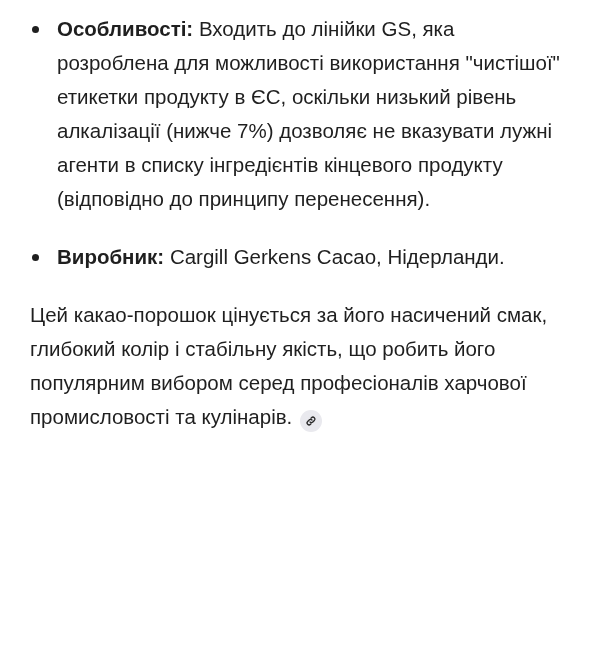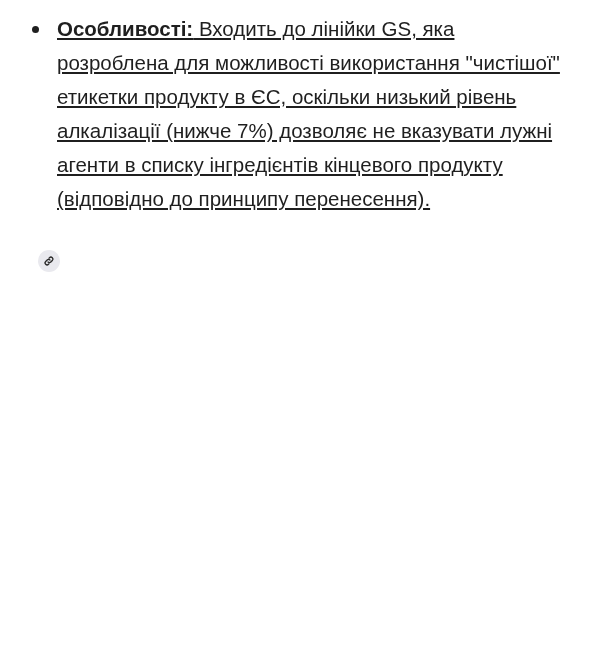--- a/index.html
+++ b/index.html
@@ -17,21 +17,20 @@
       line-height: 34px;
     }
     .content {
       position: relative;
       padding: 12px 30px 0 30px;
     }
     ul.bullets {
       list-style: none;
       margin: 0;
       padding: 0;
-      text-decoration: underline;
     }
     ul.bullets li {
       position: relative;
       padding-left: 27px;
       margin-bottom: 24px;
     }
     ul.bullets li .dot {
       position: absolute;
       left: 2px;
       top: 14px;
@@ -64,23 +63,27 @@
   </style>
 </head>
 <body>
 
 <div class="content">
   <ul class="bullets">
     <li>
       <span class="dot"></span>
       <span class="label">Особливості:</span><span> Входить до лінійки GS, яка розроблена для можливості використання "чистішої" етикетки продукту в ЄС, оскільки низький рівень алкалізації (нижче 7%) дозволяє не вказувати лужні агенти в списку інгредієнтів кінцевого продукту (відповідно до принципу перенесення).</span>
     </li>
+    <li>
+      <span class="dot"></span>
+      <span class="label">Виробник:</span><span> Cargill Gerkens Cacao, Нідерланди.</span>
+    </li>
   </ul>
 
   <p class="para">
-    <span class="link-chip">
+    <span>Цей какао-порошок цінується за його насичений смак, глибокий колір і стабільну якість, що робить його популярним вибором серед професіоналів харчової промисловості та кулінарів.</span><span class="link-chip">
         <svg viewBox="0 0 24 24" fill="none" stroke="#2a2a2a" stroke-width="2.6" stroke-linecap="round" stroke-linejoin="round">
           <path d="M10 14a4 4 0 0 0 5.66 0l3-3a4 4 0 0 0-5.66-5.66l-1 1"></path>
           <path d="M14 10a4 4 0 0 0-5.66 0l-3 3a4 4 0 0 0 5.66 5.66l1-1"></path>
         </svg>
       </span>
   </p>
 </div>
 
 </body></html>

